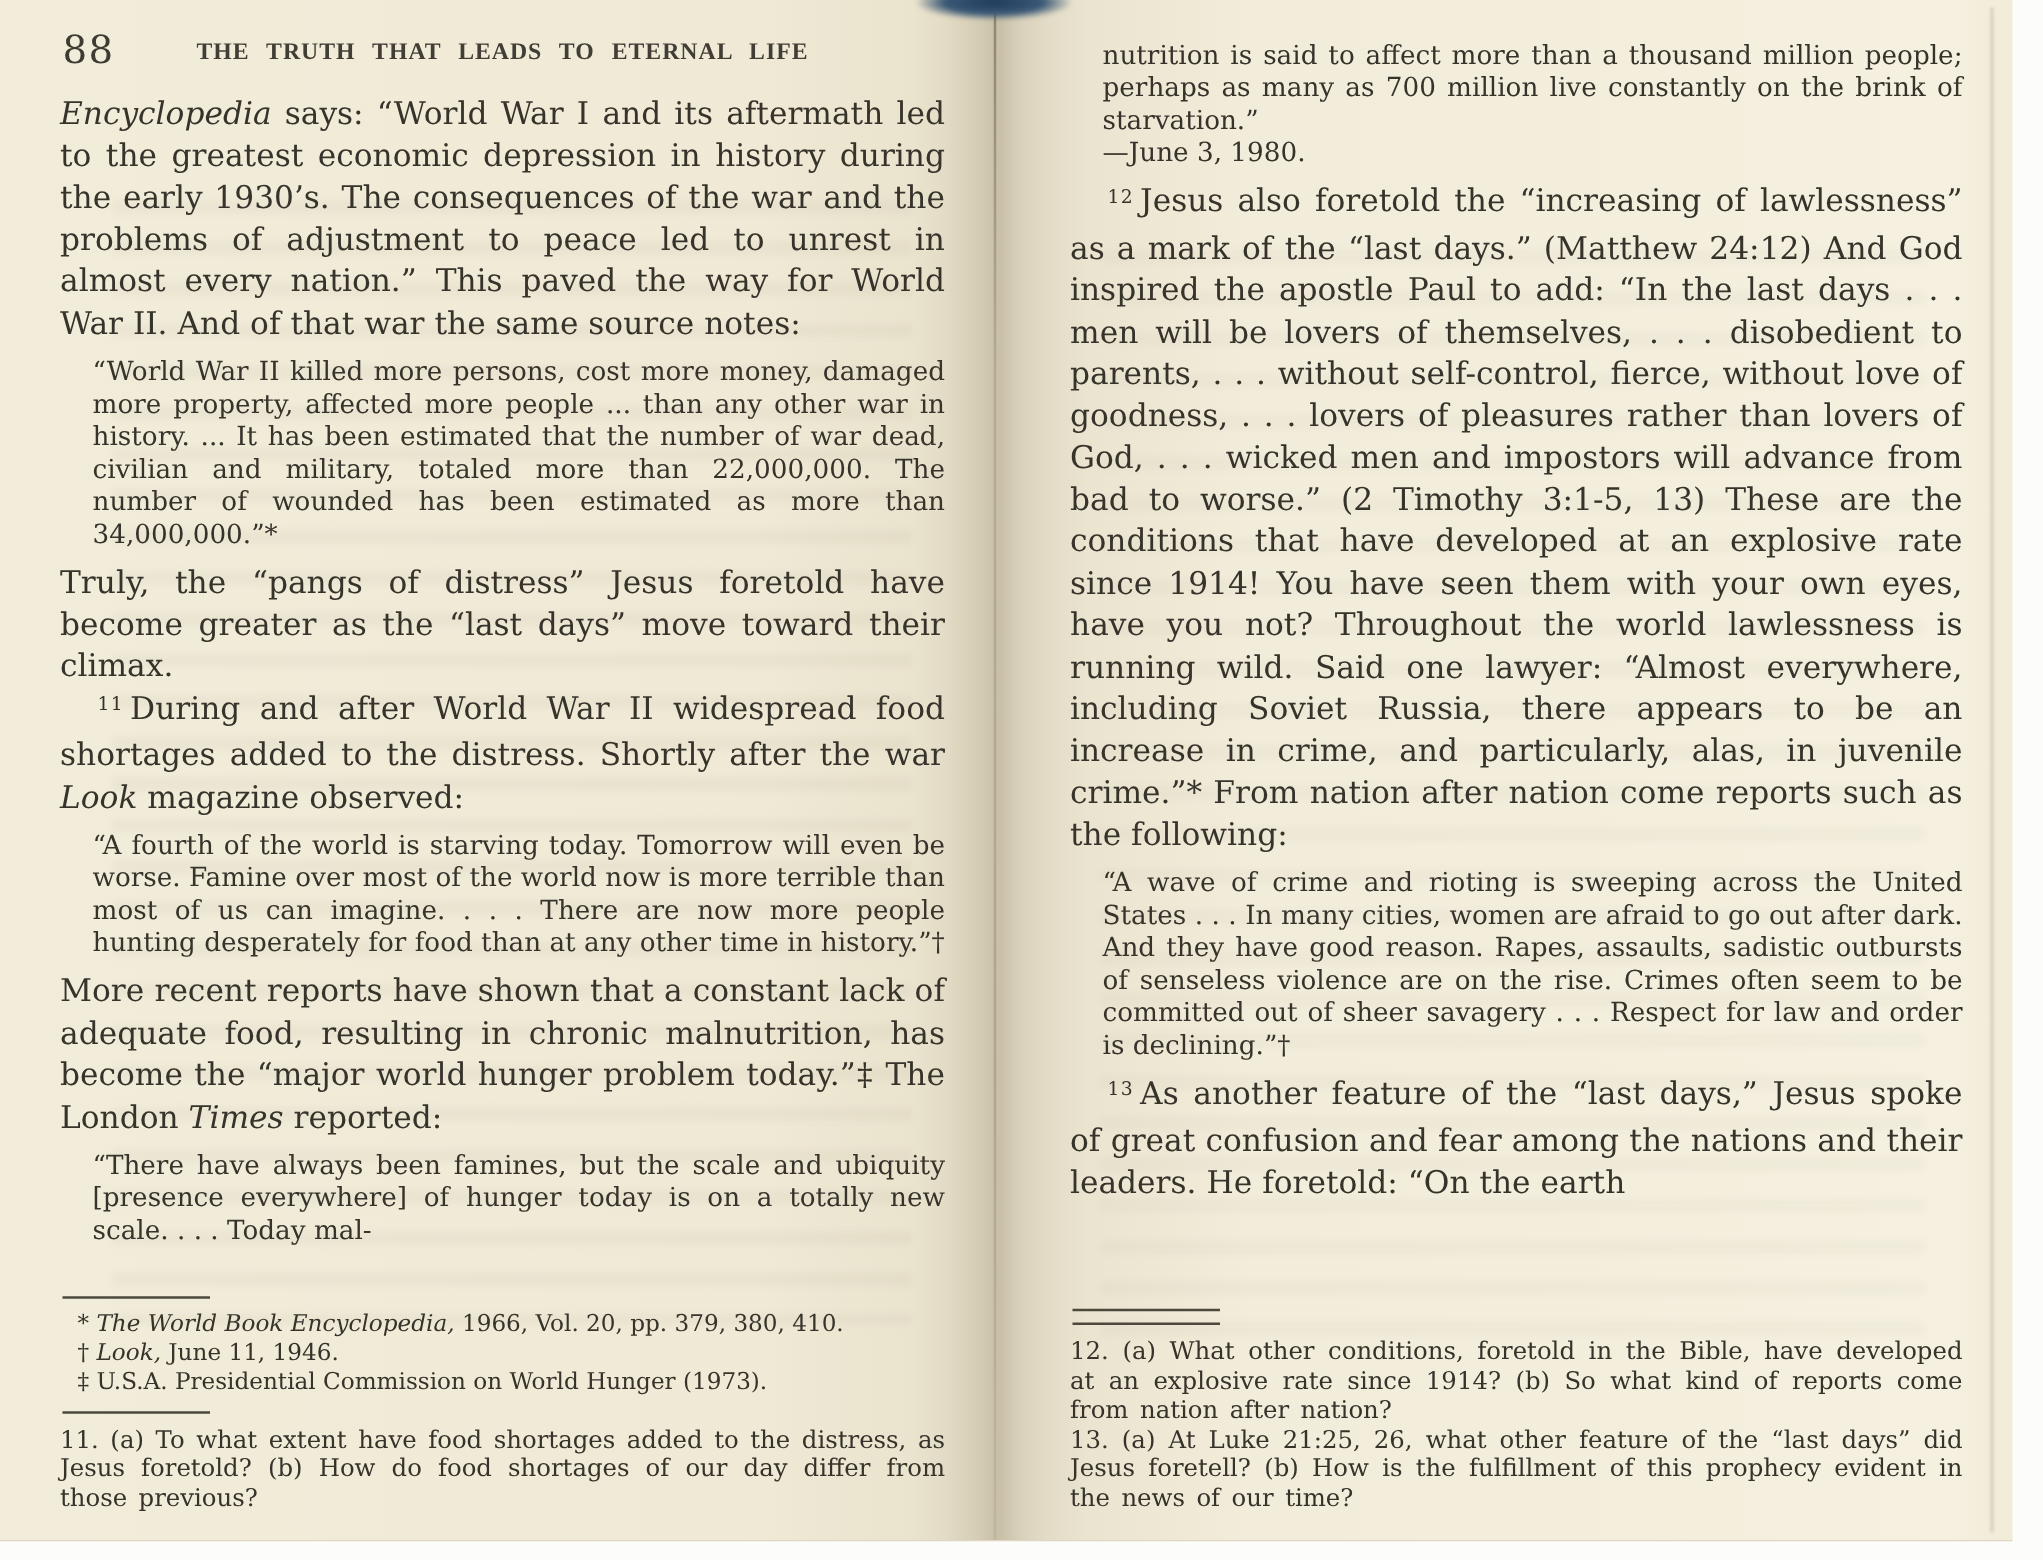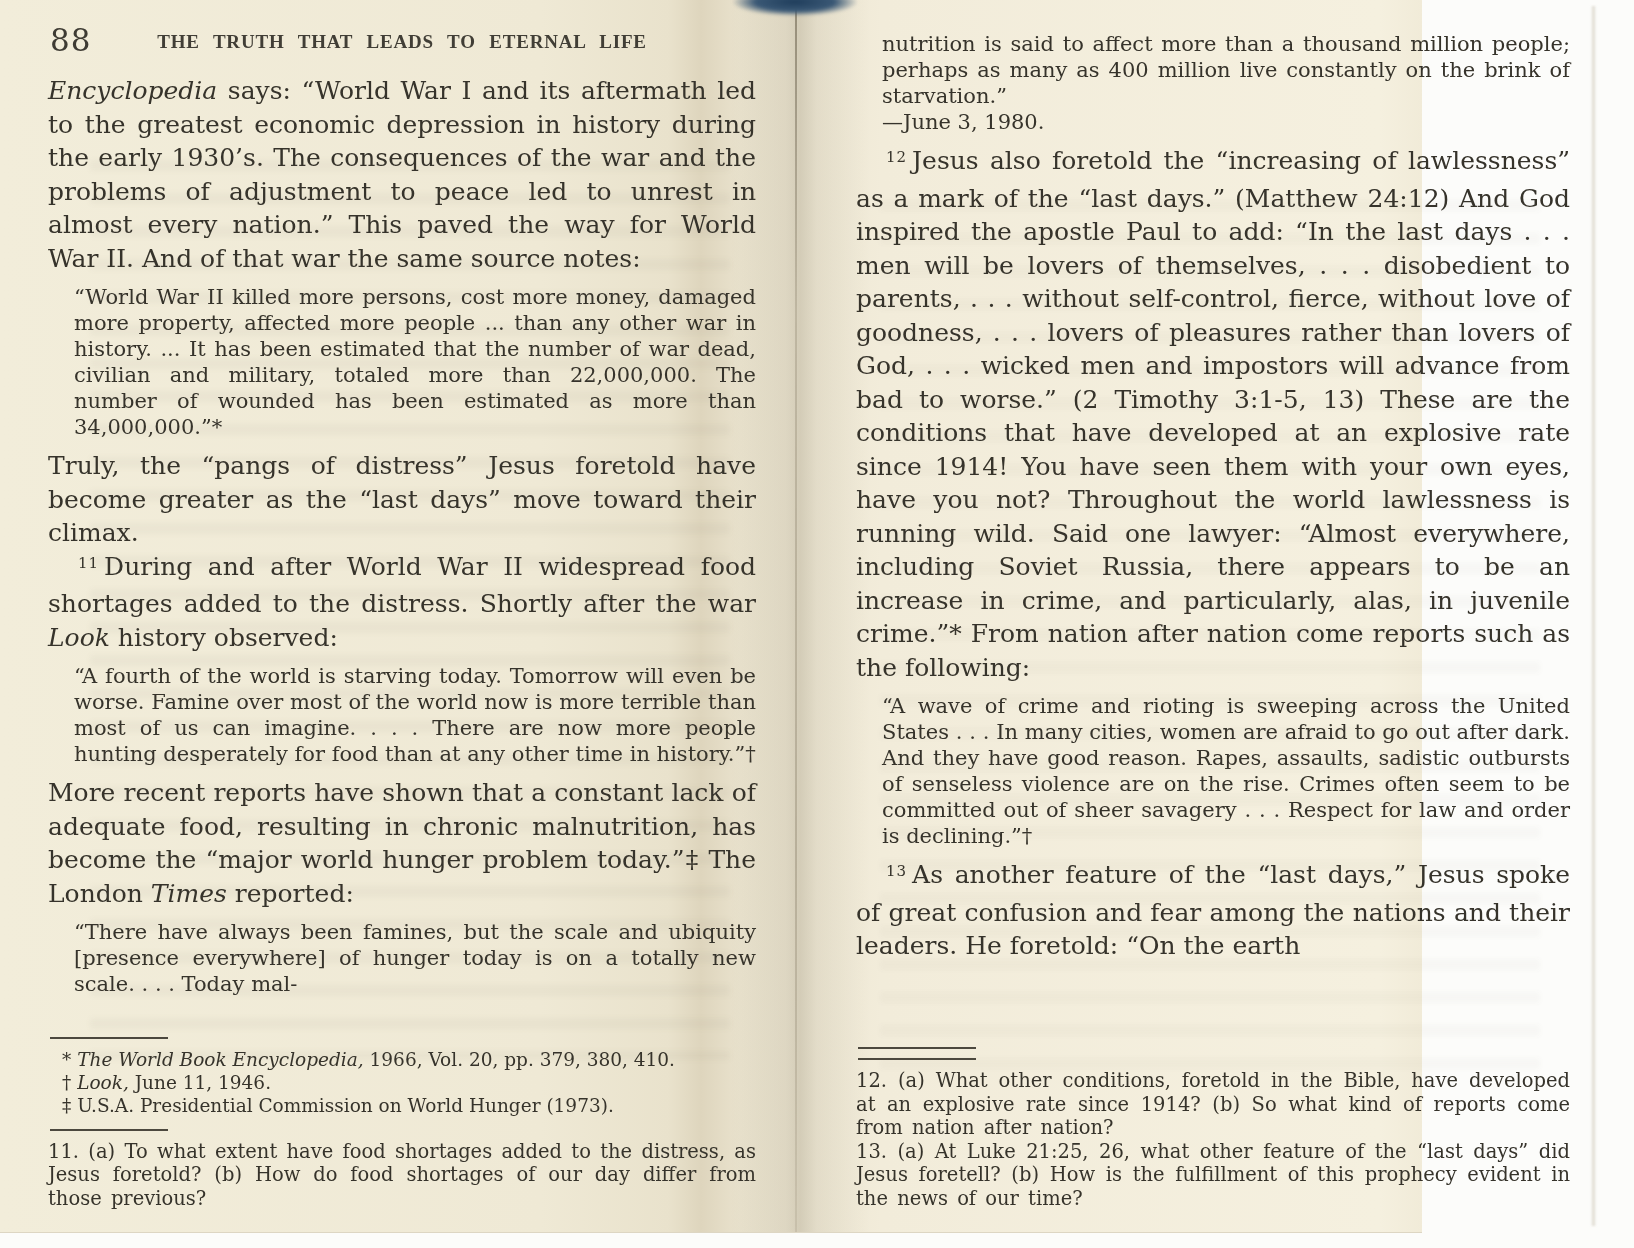--- a/index.html
+++ b/index.html
@@ -5,21 +5,21 @@
   html,body { margin:0; padding:0; }
   body {
     width:1634px; height:1248px;
     background:#fcfcfa;
     position:relative;
     font-family:"DejaVu Serif", serif;
     overflow:hidden;
   }
   .spread {
     position:absolute; left:0; top:0;
-    width:1422px; height:1232px;
+    width:1610px; height:1232px;
     background:linear-gradient(90deg,
       #f2edda 0%, #efe9d5 38%, #e9e2cc 47%,
       #ded5bd 49.3%, #e9e2cd 52%, #f2ecda 62%, #f5f0df 97%, #f1ebd8 100%);
     border-bottom:1px solid #ddd6c3;
   }
   .gutter-shadow {
     position:absolute; left:730px; top:0; width:140px; height:1232px;
     background:linear-gradient(90deg, rgba(0,0,0,0) 0%, rgba(95,85,60,0.10) 40%,
       rgba(95,85,60,0.18) 50%, rgba(95,85,60,0.08) 62%, rgba(0,0,0,0) 100%);
     pointer-events:none;
@@ -115,42 +115,42 @@
 
   <div class="page page-left">
     <div class="running-head">
       <span class="pagenum pn-left">88</span>
       <span class="head-title">THE TRUTH THAT LEADS TO ETERNAL LIFE</span>
     </div>
     <div class="page-body">
         <div class="para"><i>Encyclopedia</i><span> says: “World War I and its aftermath led to the greatest economic depression in history during the early 1930’s. The consequences of the war and the problems of adjustment to peace led to unrest in almost every nation.” This paved the way for World War II. And of that war the same source notes:</span></div>
         <div class="quote"><span>“World War II killed more persons, cost more money, damaged more property, affected more people ... than any other war in history. ... It has been estimated that the number of war dead, civilian and military, totaled more than 22,000,000. The number of wounded has been estimated as more than 34,000,000.”*</span></div>
         <div class="para"><span>Truly, the “pangs of distress” Jesus foretold have become greater as the “last days” move toward their climax.</span></div>
-        <div class="para indent"><span class="pnum">11</span><span>During and after World War II widespread food shortages added to the distress. Shortly after the war </span><i>Look</i><span> history observed:</span></div>
+        <div class="para indent"><span class="pnum">11</span><span>During and after World War II widespread food shortages added to the distress. Shortly after the war </span><i>Look</i><span> magazine observed:</span></div>
         <div class="quote"><span>“A fourth of the world is starving today. Tomorrow will even be worse. Famine over most of the world now is more terrible than most of us can imagine. . . . There are now more people hunting desperately for food than at any other time in history.”†</span></div>
         <div class="para"><span>More recent reports have shown that a constant lack of adequate food, resulting in chronic malnutrition, has become the “major world hunger problem today.”‡ The London </span><i>Times</i><span> reported:</span></div>
         <div class="quote"><span>“There have always been famines, but the scale and ubiquity [presence everywhere] of hunger today is on a totally new scale. . . . Today mal-</span></div>
       </div>
     <div class="page-footer">
       <div class="rule"></div>
       <div class="footnotes">
           <div class="footnote"><span>* </span><i>The World Book Encyclopedia,</i><span> 1966, Vol. 20, pp. 379, 380, 410.</span></div>
           <div class="footnote"><span>† </span><i>Look,</i><span> June 11, 1946.</span></div>
           <div class="footnote"><span>‡ U.S.A. Presidential Commission on World Hunger (1973).</span></div>
         </div>
       <div class="rule"></div>
       <div class="questions">
           <div class="question">11. (a) To what extent have food shortages added to the distress, as Jesus foretold? (b) How do food shortages of our day differ from those previous?</div>
         </div>
     </div>
   </div>
 
   <div class="page page-right">
     <div class="page-body">
-        <div class="quote"><span>nutrition is said to affect more than a thousand million people; perhaps as many as 400 million live constantly on the brink of starvation.”</span><br><span>—June 3, 1980.</span></div>
+        <div class="quote"><span>nutrition is said to affect more than a thousand million people; perhaps as many as 700 million live constantly on the brink of starvation.”</span><br><span>—June 3, 1980.</span></div>
         <div class="para indent"><span class="pnum">12</span><span>Jesus also foretold the “increasing of lawlessness” as a mark of the “last days.” (Matthew 24:12) And God inspired the apostle Paul to add: “In the last days . . . men will be lovers of themselves, . . . disobedient to parents, . . . without self-control, fierce, without love of goodness, . . . lovers of pleasures rather than lovers of God, . . . wicked men and impostors will advance from bad to worse.” (2 Timothy 3:1-5, 13) These are the conditions that have developed at an explosive rate since 1914! You have seen them with your own eyes, have you not? Throughout the world lawlessness is running wild. Said one lawyer: “Almost everywhere, including Soviet Russia, there appears to be an increase in crime, and particularly, alas, in juvenile crime.”* From nation after nation come reports such as the following:</span></div>
         <div class="quote"><span>“A wave of crime and rioting is sweeping across the United States . . . In many cities, women are afraid to go out after dark. And they have good reason. Rapes, assaults, sadistic outbursts of senseless violence are on the rise. Crimes often seem to be committed out of sheer savagery . . . Respect for law and order is declining.”†</span></div>
         <div class="para indent"><span class="pnum">13</span><span>As another feature of the “last days,” Jesus spoke of great confusion and fear among the nations and their leaders. He foretold: “On the earth</span></div>
       </div>
     <div class="page-footer">
       <div class="rule"></div>
       <div class="rule"></div>
       <div class="questions">
           <div class="question">12. (a) What other conditions, foretold in the Bible, have developed at an explosive rate since 1914? (b) So what kind of reports come from nation after nation?</div>
           <div class="question">13. (a) At Luke 21:25, 26, what other feature of the “last days” did Jesus foretell? (b) How is the fulfillment of this prophecy evident in the news of our time?</div>

